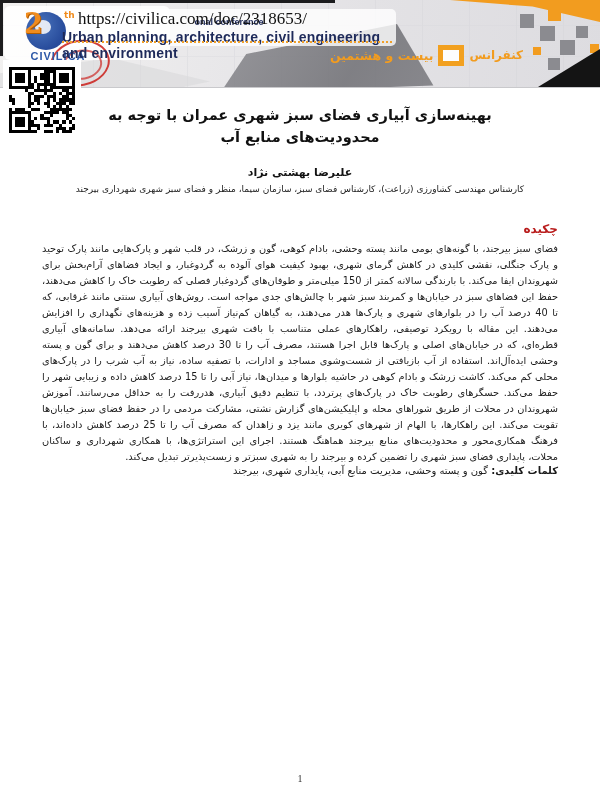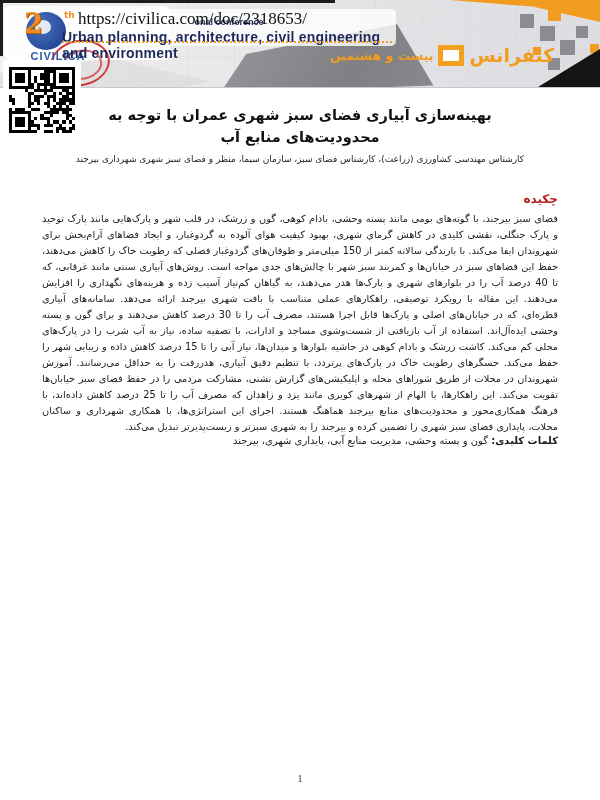--- a/index.html
+++ b/index.html
@@ -108,21 +108,21 @@
     position: absolute; left: 60px; top: 53px; width: 240px; text-align: center;
     direction: rtl; font-size: 10px; font-weight: bold; color: #1e2a5a;
   }
 
   .edition-row {
     position: absolute; left: 330px; top: 42px; width: 252px; height: 26px;
     display: flex; align-items: center; gap: 5px;
   }
   .edition-left { direction: rtl; font-size: 12.5px; font-weight: bold; color: #f29c1f; white-space: nowrap; letter-spacing: 1px; }
   .edition-square { width: 26px; height: 21px; background: #fdfdfd; border: 5px solid #f2a01f; flex: 0 0 auto; }
-  .edition-right { direction: rtl; font-size: 19px; font-weight: bold; color: #f29c1f; white-space: nowrap; }
+  .edition-right { direction: rtl; font-size: 12px; font-weight: bold; color: #f29c1f; white-space: nowrap; }
 
   
   .qr-box {
     position: absolute; left: 3px; top: 60px; width: 78px; height: 79px;
     background: #ffffff; z-index: 4; display: flex; align-items: center; justify-content: center;
   }
 
   
   .content { position: absolute; left: 42px; top: 104px; width: 516px; }
   .title {
@@ -356,20 +356,21 @@
         <rect x="15" y="1" width="5" height="5" fill="#fff"></rect>
         <rect x="16" y="2" width="3" height="3" fill="#000"></rect>
         <rect x="0" y="14" width="7" height="7" fill="#000"></rect>
         <rect x="1" y="15" width="5" height="5" fill="#fff"></rect>
         <rect x="2" y="16" width="3" height="3" fill="#000"></rect>
       </svg>
   </div>
 
   <div class="content">
     <div class="title">بهینه‌سازی آبیاری فضای سبز شهری عمران با توجه به محدودیت‌های منابع آب</div>
+    <div class="author">علیرضا بهشتی نژاد</div>
     <div class="affiliation">کارشناس مهندسی کشاورزی (زراعت)، کارشناس فضای سبز، سازمان سیما، منظر و فضای سبز شهری شهرداری بیرجند</div>
 
     <div class="abstract-heading">چکیده</div>
     <div class="abstract">فضای سبز بیرجند، با گونه‌های بومی مانند پسته وحشی، بادام کوهی، گون و زرشک، در قلب شهر و پارک‌هایی مانند پارک توحید و پارک جنگلی، نقشی کلیدی در کاهش گرمای شهری، بهبود کیفیت هوای آلوده به گردوغبار، و ایجاد فضاهای آرام‌بخش برای شهروندان ایفا می‌کند. با بارندگی سالانه کمتر از 150 میلی‌متر و طوفان‌های گردوغبار فصلی که رطوبت خاک را کاهش می‌دهند، حفظ این فضاهای سبز در خیابان‌ها و کمربند سبز شهر با چالش‌های جدی مواجه است. روش‌های آبیاری سنتی مانند غرقابی، که تا 40 درصد آب را در بلوارهای شهری و پارک‌ها هدر می‌دهند، به گیاهان کم‌نیاز آسیب زده و هزینه‌های نگهداری را افزایش می‌دهند. این مقاله با رویکرد توصیفی، راهکارهای عملی متناسب با بافت شهری بیرجند ارائه می‌دهد. سامانه‌های آبیاری قطره‌ای، که در خیابان‌های اصلی و پارک‌ها قابل اجرا هستند، مصرف آب را تا 30 درصد کاهش می‌دهند و برای گون و پسته وحشی ایده‌آل‌اند. استفاده از آب بازیافتی از شست‌وشوی مساجد و ادارات، با تصفیه ساده، نیاز به آب شرب را در پارک‌های محلی کم می‌کند. کاشت زرشک و بادام کوهی در حاشیه بلوارها و میدان‌ها، نیاز آبی را تا 15 درصد کاهش داده و زیبایی شهر را حفظ می‌کند. حسگرهای رطوبت خاک در پارک‌های پرتردد، با تنظیم دقیق آبیاری، هدررفت را به حداقل می‌رسانند. آموزش شهروندان در محلات از طریق شوراهای محله و اپلیکیشن‌های گزارش نشتی، مشارکت مردمی را در حفظ فضای سبز خیابان‌ها تقویت می‌کند. این راهکارها، با الهام از شهرهای کویری مانند یزد و زاهدان که مصرف آب را تا 25 درصد کاهش داده‌اند، با فرهنگ همکاری‌محور و محدودیت‌های منابع بیرجند هماهنگ هستند. اجرای این استراتژی‌ها، با همکاری شهرداری و ساکنان محلات، پایداری فضای سبز شهری را تضمین کرده و بیرجند را به شهری سبزتر و زیست‌پذیرتر تبدیل می‌کند.</div>
 
     <div class="keywords">
       <span class="kw-label">کلمات کلیدی:</span>
       <span> </span>
       <span>گون و پسته وحشی، مدیریت منابع آبی، پایداری شهری، بیرجند</span>
     </div>

